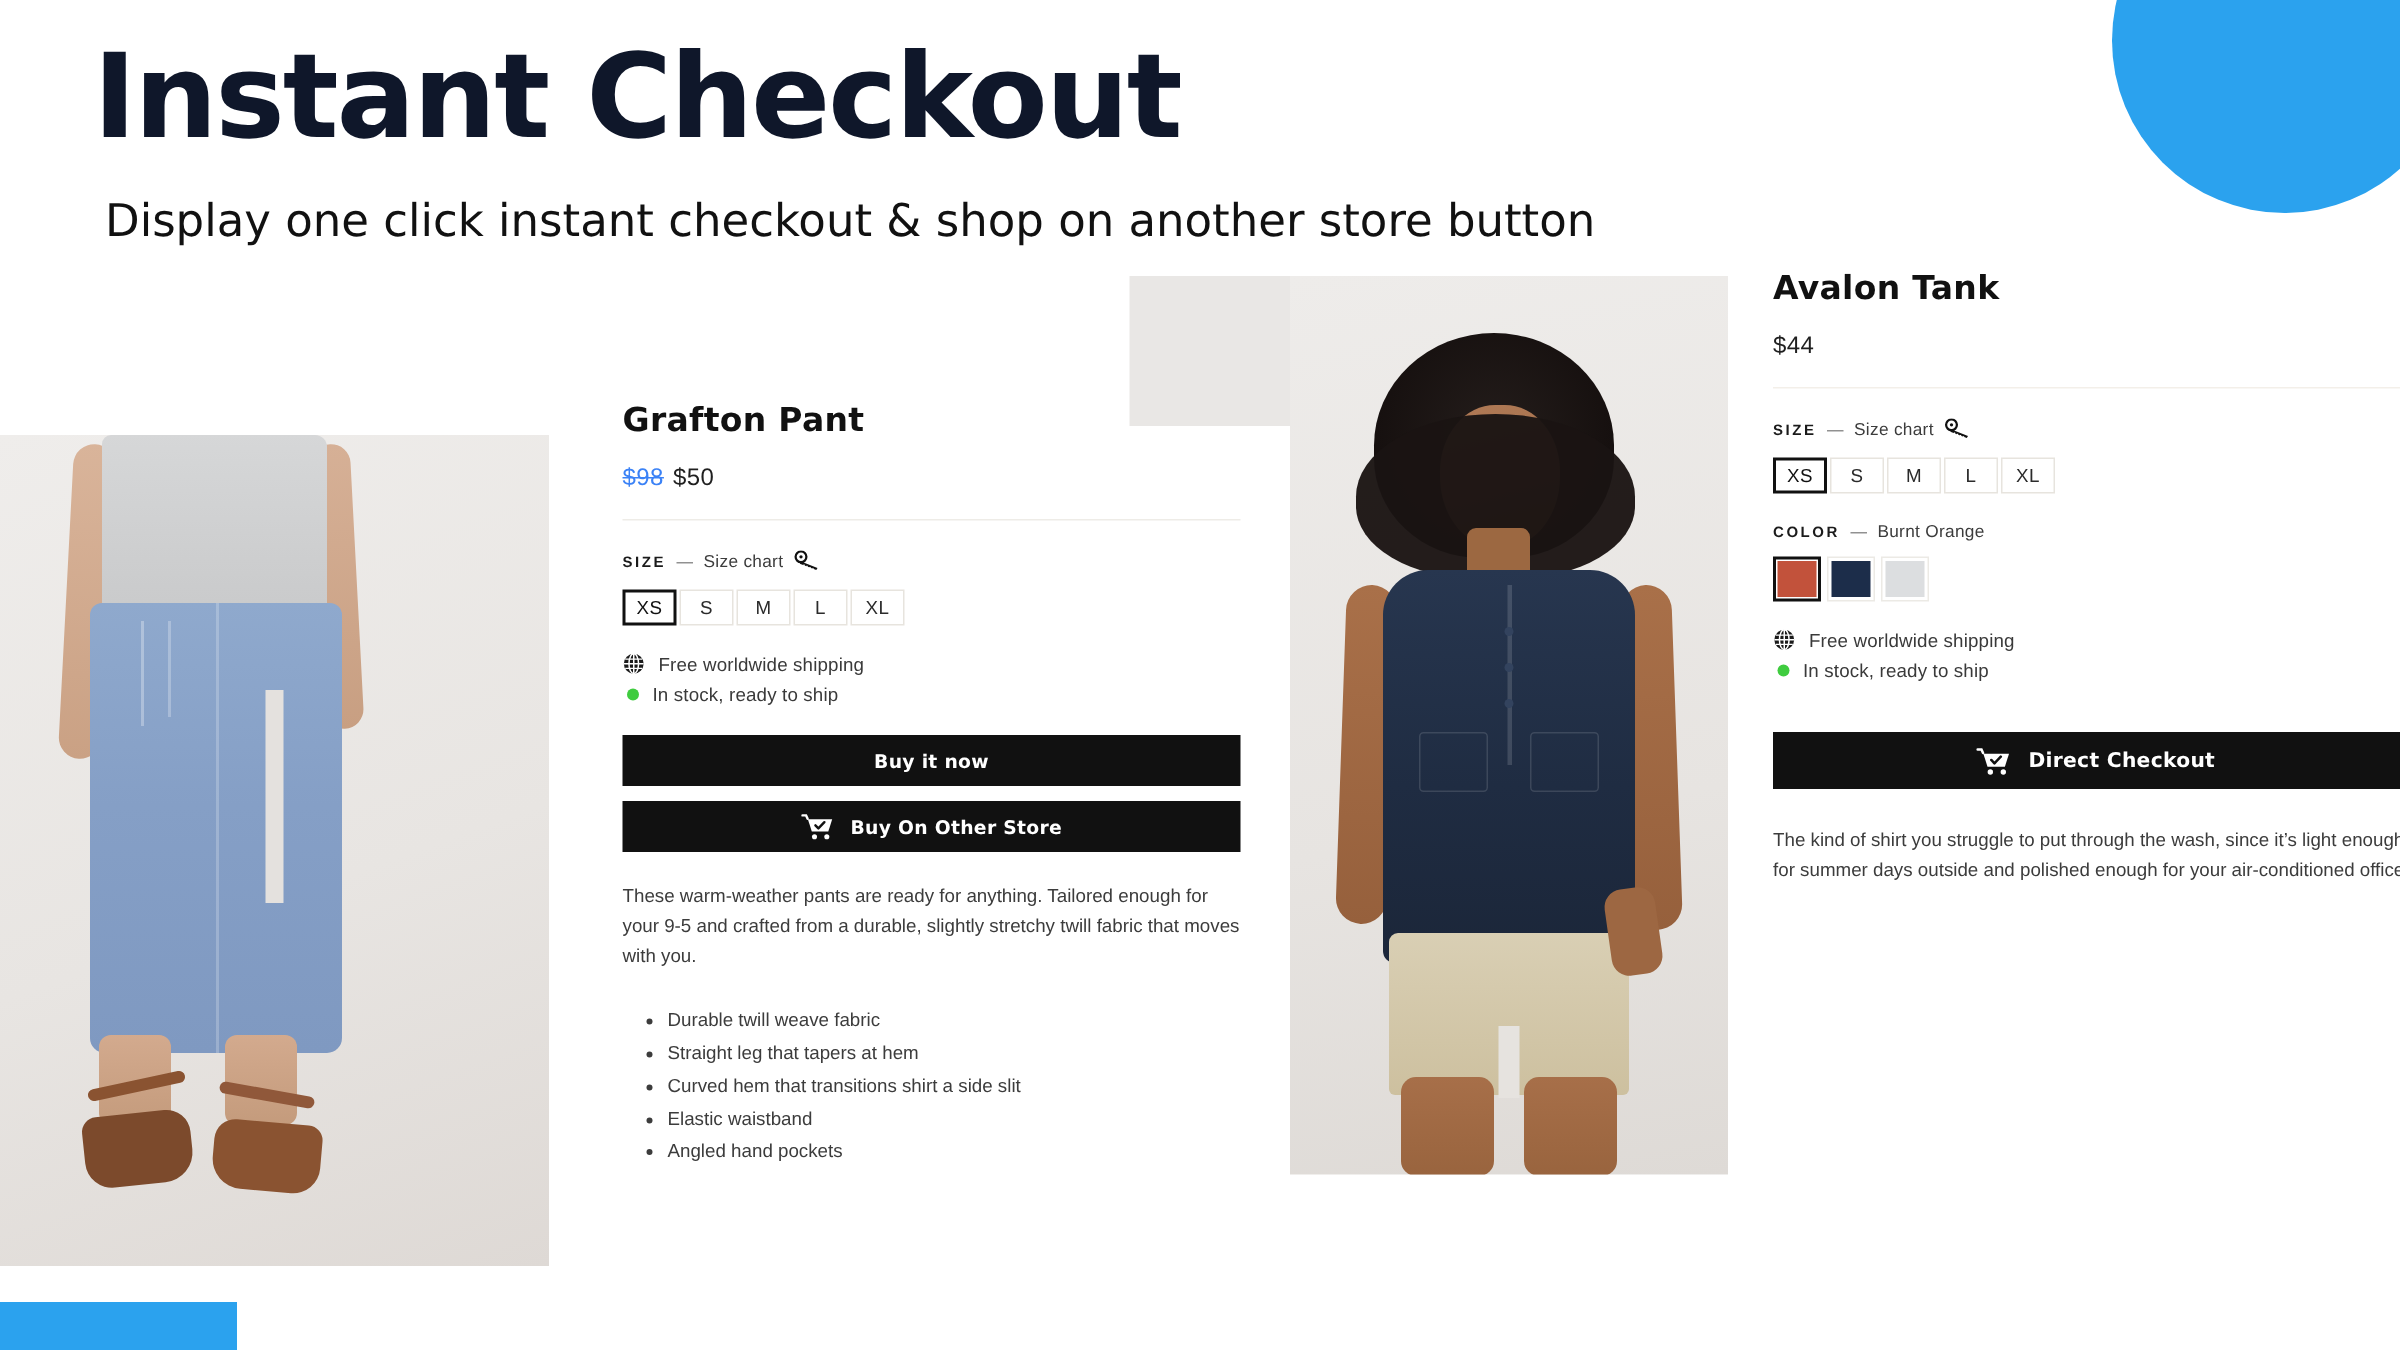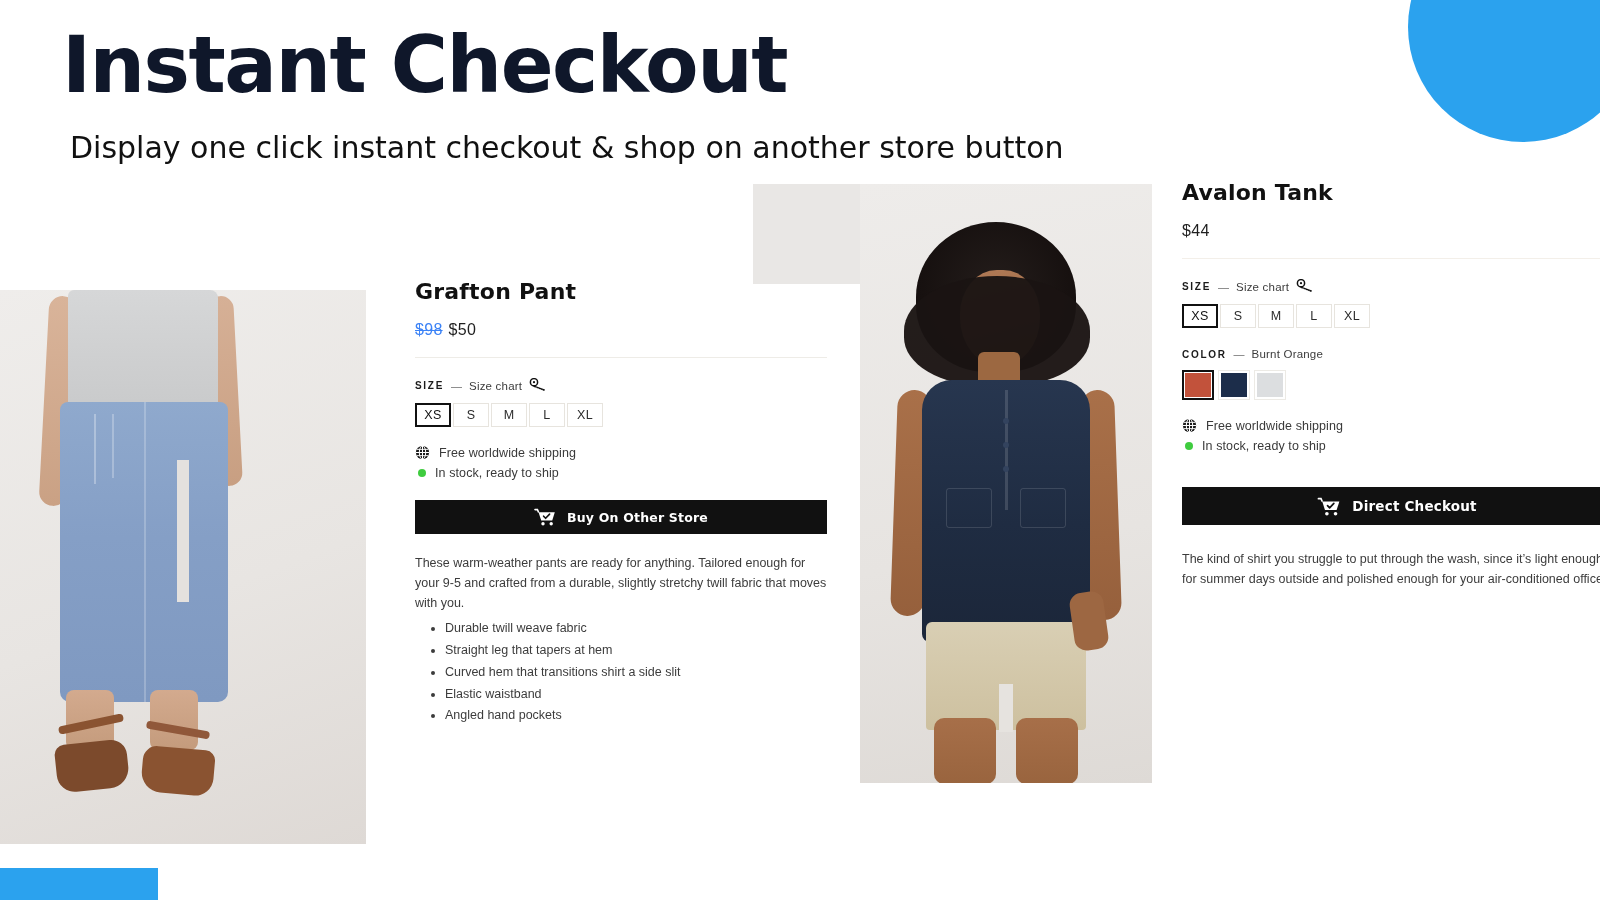--- a/index.html
+++ b/index.html
@@ -115,21 +115,21 @@
             background:linear-gradient(180deg,#d9cfb4 0%,#cdc09f 100%); border-radius:6px 6px 4px 4px; }
   .c-sh-gap { position:absolute; left:50%; margin-left:-7px; top:62px; width:14px; height:48px; background:#e6e3df; }
   .c-thigh-l { position:absolute; left:74px; top:534px; width:62px; height:66px;
             background:linear-gradient(180deg,#a76f49,#99643e); border-radius:10px; }
   .c-thigh-r { position:absolute; left:156px; top:534px; width:62px; height:66px;
             background:linear-gradient(180deg,#a76f49,#99643e); border-radius:10px; }
   .c-hand-r { position:absolute; left:212px; top:408px; width:34px; height:58px;
             background:#9d6742; border-radius:12px; transform:rotate(-8deg); }
 
   
-  .panel-a { position: absolute; left: 415px; top: 279px; width: 412px; }
+  .panel-a { position: absolute; left: 415px; top: 268px; width: 412px; }
   .panel-b { position: absolute; left: 1182px; top: 180px; width: 430px; }
 
   .p-title {
     font-family: "DejaVu Sans", sans-serif;
     font-weight: 700; font-size: 22px; letter-spacing: .2px; color:#111;
   }
   .panel-b .p-title { font-size: 22px; }
   .p-price { margin-top: 17px; font-size: 16px; color:#1f1f1f; letter-spacing:.3px; }
   .p-price .old { text-decoration: line-through; color:#3b82f6; margin-right:6px; }
   .p-price .new { color:#1f1f1f; }
@@ -167,21 +167,21 @@
   .btn {
     width: 100%; height: 34px; display:flex; align-items:center; justify-content:center;
     gap:11px; font-family:"DejaVu Sans", sans-serif; font-weight:700; font-size:12.5px;
     letter-spacing:.2px; cursor:pointer; margin-bottom:10px; border:0;
   }
   .btn-outline { background:#fff; border:1px solid #b9b9b9; color:#111; }
   .btn-dark { background:#111; color:#fff; }
   .btn svg { display:block; }
 
   .desc { margin-top: 20px; font-size: 12.5px; line-height:1.58; color:#3c3c3c; }
-  .desc ul { margin-top:6px; padding-left: 30px; }
+  .desc ul { margin-top:24px; padding-left: 30px; }
   .desc li { margin-bottom: 2px; }
 
   .panel-b .rule { background:#f3efe9; }
   .panel-b .btn-dark { height: 38px; font-size:13.5px; }
   .panel-b .desc { margin-top: 24px; line-height:1.62; white-space:normal; }
   .panel-b .btns { margin-top: 34px; }
 </style>
 </head>
 <body>
 
@@ -284,20 +284,23 @@
         <span class="t">Free worldwide shipping</span>
       </div>
       <div class="meta-row">
         <span class="dot"></span>
         <span class="t">In stock, ready to ship</span>
       </div>
     </div>
 
     <div class="btns">
       <button class="btn btn-dark">
+        <span>Buy it now</span>
+      </button>
+      <button class="btn btn-dark">
         <span>
           <svg width="22" height="18" viewBox="0 0 22 18">
             <path d="M1 1.6h2.4l1 2.2" stroke="#fff" stroke-width="1.6" fill="none" stroke-linecap="round"></path>
             <path d="M4.6 4.2h16.2l-2.6 8.2H7.2z" fill="#fff"></path>
             <path d="M9.6 8.2l2 2.1 4-4.2" stroke="#111" stroke-width="1.6" fill="none" stroke-linecap="round" stroke-linejoin="round"></path>
             <circle cx="9" cy="15.8" r="1.7" fill="#fff"></circle>
             <circle cx="17.2" cy="15.8" r="1.7" fill="#fff"></circle>
           </svg>
         </span>
         <span>Buy On Other Store</span>

